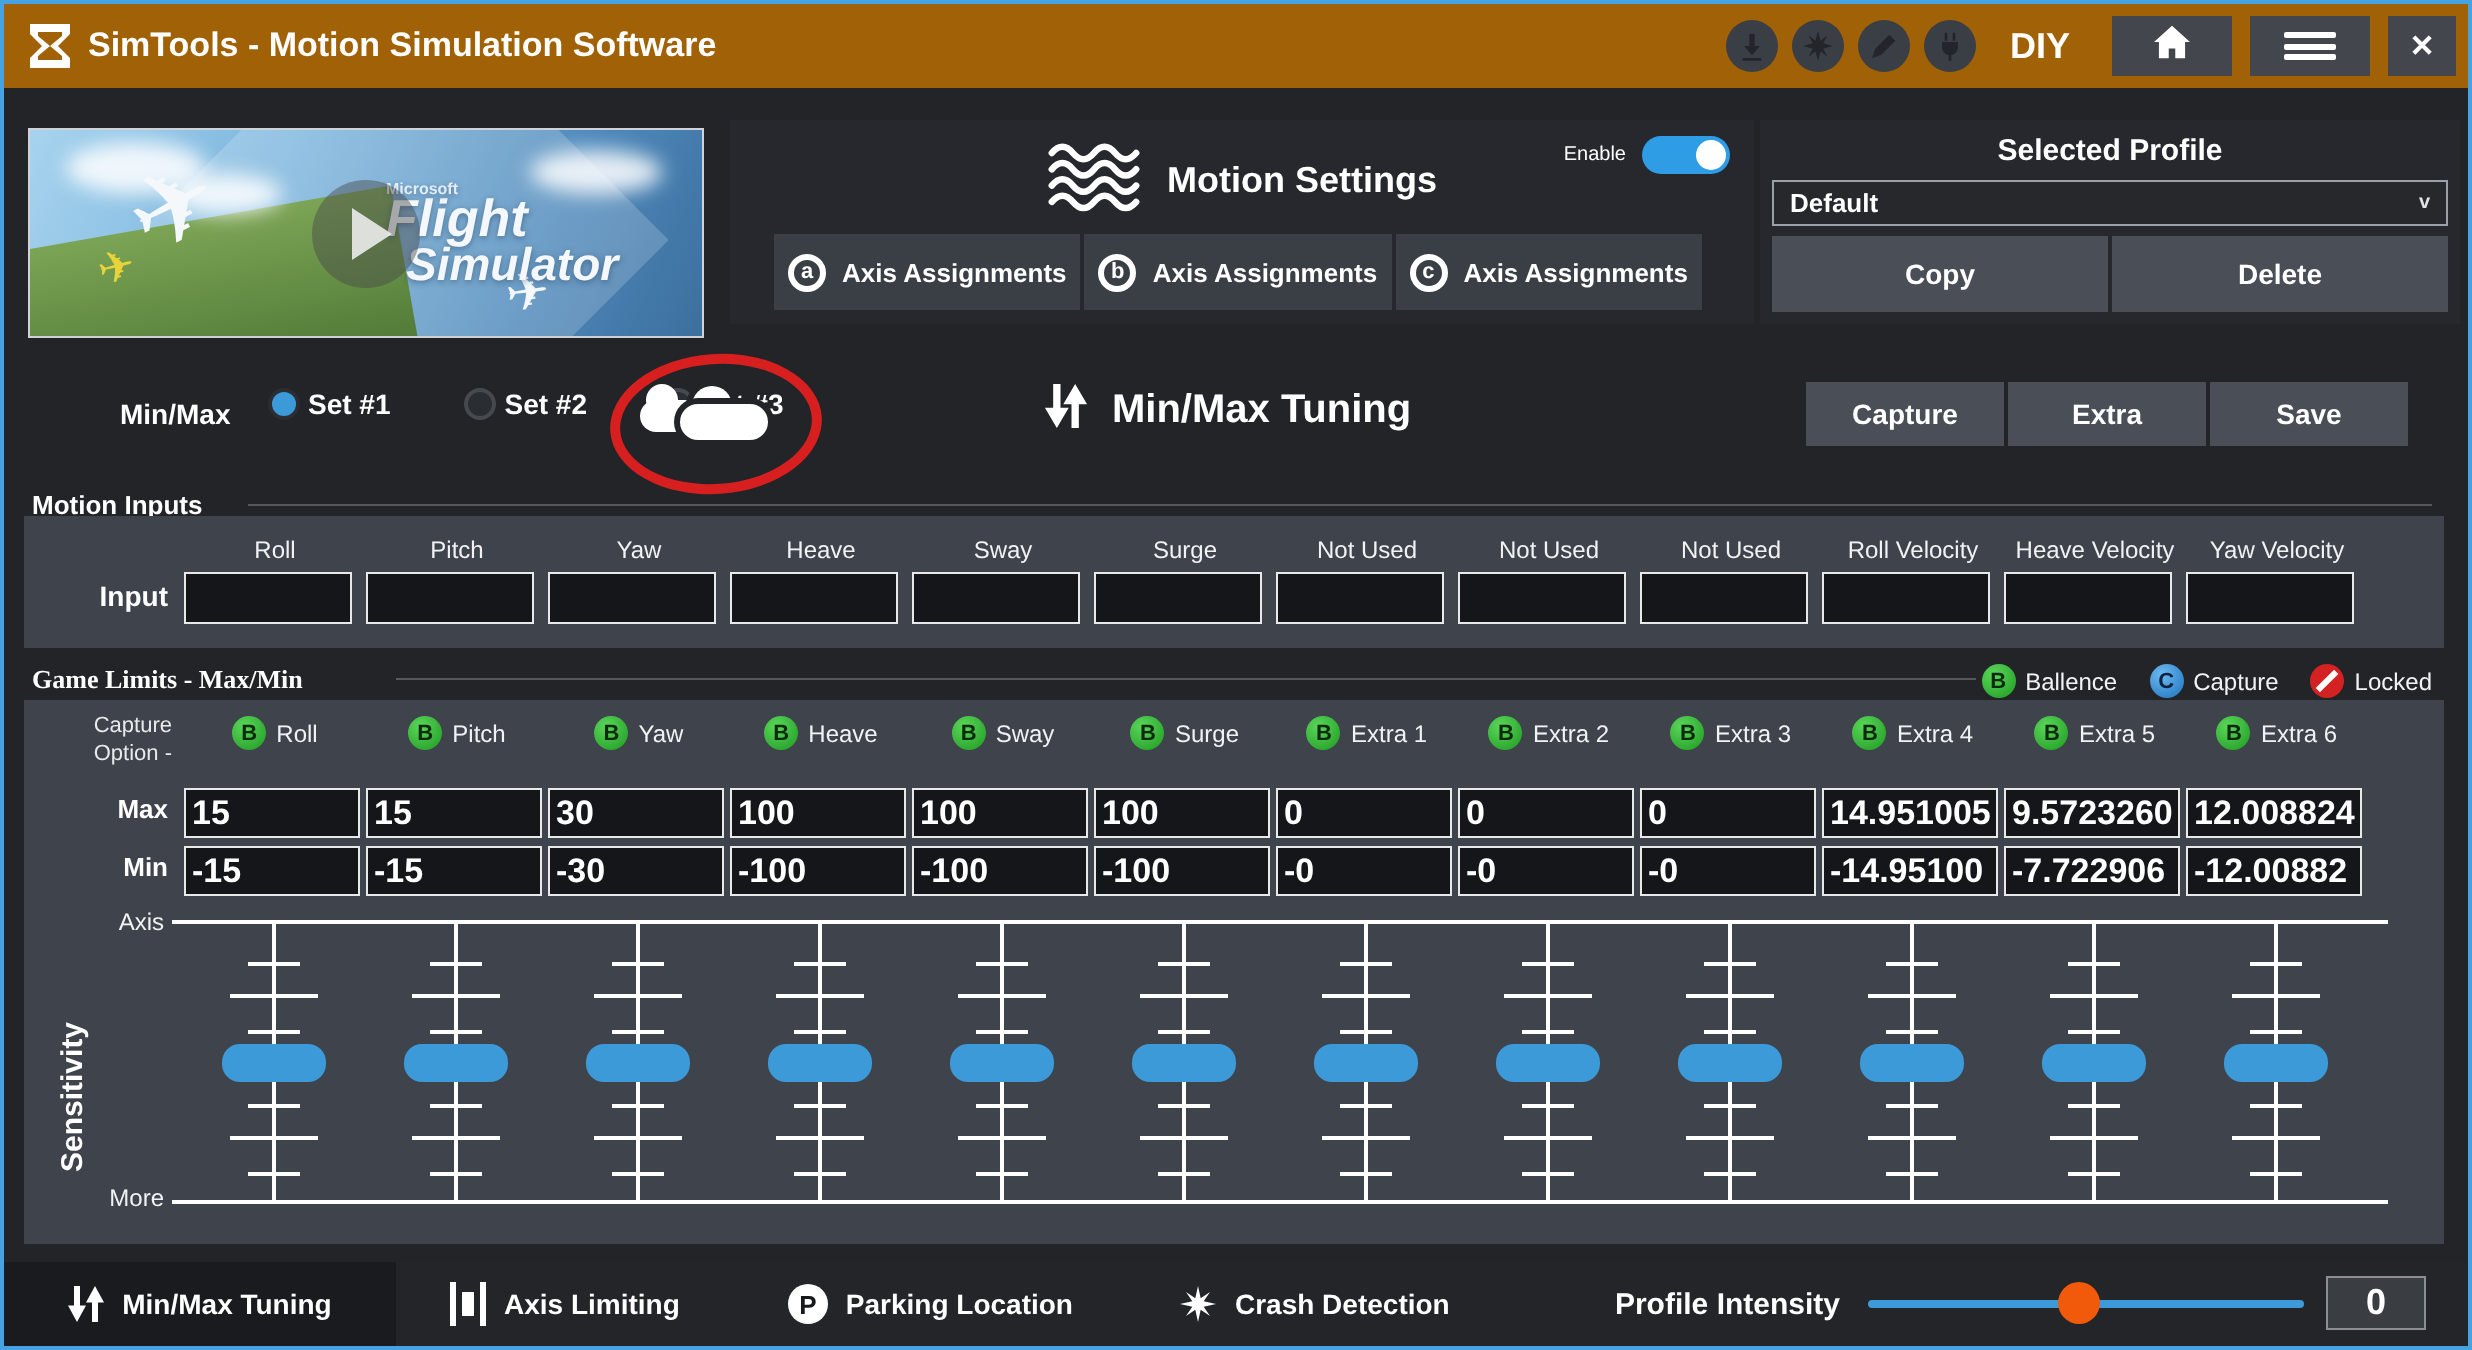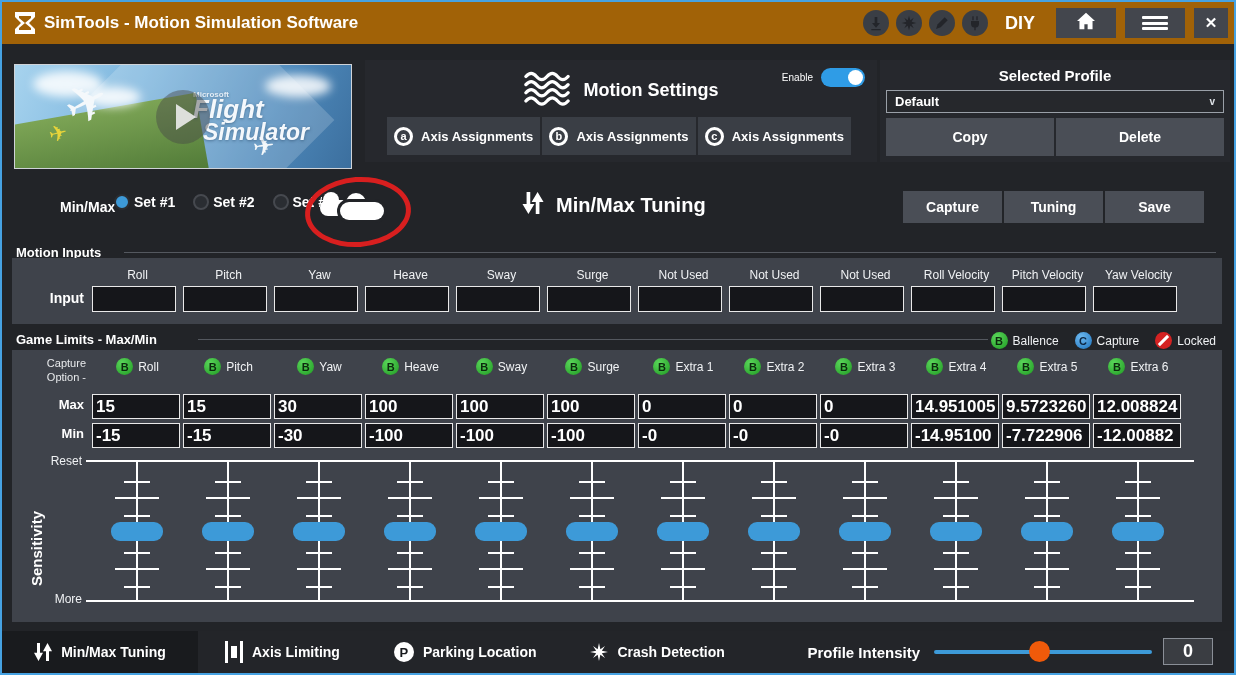--- a/index.html
+++ b/index.html
@@ -55,21 +55,21 @@
   .sp-title{text-align:center;font-size:15px;font-weight:bold;margin-top:7px;}
   .sp-select{position:absolute;left:6px;right:6px;top:30px;height:23px;background:#26282c;border:1px solid #9aa0a8;
              display:flex;align-items:center;font-size:13px;font-weight:bold;padding:0 8px;box-sizing:border-box;}
   .sp-select .chev{margin-left:auto;font-size:10px;color:#dfe3e8;}
   .sp-btns{position:absolute;left:6px;right:6px;top:58px;height:38px;display:flex;gap:2px;}
   .btn{background:#4a4e56;color:#fff;font-weight:bold;font-size:14px;display:flex;align-items:center;justify-content:center;}
   .profile-btn{flex:1;}
   
   .tuning-row{position:absolute;left:0;top:176px;width:100%;height:62px;}
   .mm-label{position:absolute;left:58px;top:21px;font-size:14px;font-weight:bold;}
-  .radio-sets{position:absolute;left:112px;top:16px;display:flex;gap:18px;}
+  .radio-sets{position:absolute;left:132px;top:16px;display:flex;gap:37px;}
   .radio-wrap{display:flex;align-items:center;gap:4px;}
   .radio{width:16px;height:16px;border-radius:50%;background:#2a2d32;border:2px solid #46494f;box-sizing:border-box;}
   .radio.sel{background:#3d9ad8;border-color:#2a2d32;}
   .radio-label{font-size:14px;font-weight:bold;}
   .clouds{position:absolute;left:318px;top:188px;width:64px;height:34px;}
   .cl{position:absolute;background:#fff;border-radius:12px;}
   .cl.c1{left:0;top:10px;width:30px;height:16px;}
   .cl.c1b{left:3px;top:2px;width:16px;height:16px;border-radius:50%;}
   .cl.c2{left:20px;top:12px;width:44px;height:18px;box-shadow:0 0 0 3px #222428;}
   .cl.c2b{left:26px;top:3px;width:20px;height:20px;border-radius:50%;box-shadow:0 0 0 3px #222428;}
@@ -278,21 +278,21 @@
       <span>
         <svg width="22" height="26" viewBox="0 0 24 26">
             <path fill="#fff" d="M5 1h4v13h4.5L7 25 .5 14H5z"></path>
             <path fill="#fff" d="M17 25h-4V12H8.5L15 1l6.5 11H17z" transform="translate(2,0)"></path>
           </svg>
       </span>
       <span class="txt">Min/Max Tuning</span>
     </div>
     <div class="tuning-btns" id="tuning-btns">
         <div class="btn tuning-btn">Capture</div>
-        <div class="btn tuning-btn">Tuning</div>
+        <div class="btn tuning-btn">Extra</div>
         <div class="btn tuning-btn">Save</div>
       </div>
   </div>
   <div class="clouds">
     <span class="cl c1"></span>
       <span class="cl c1b"></span>
     <span class="cl c2b"></span>
       <span class="cl c2"></span>
   </div>
   <div class="annot-ellipse"></div>
@@ -304,41 +304,41 @@
         <div class="col-h">Roll</div>
         <div class="col-h">Pitch</div>
         <div class="col-h">Yaw</div>
         <div class="col-h">Heave</div>
         <div class="col-h">Sway</div>
         <div class="col-h">Surge</div>
         <div class="col-h">Not Used</div>
         <div class="col-h">Not Used</div>
         <div class="col-h">Not Used</div>
         <div class="col-h">Roll Velocity</div>
-        <div class="col-h">Pitch Velocity</div>
+        <div class="col-h">Heave Velocity</div>
         <div class="col-h">Yaw Velocity</div>
       </div>
     <span class="mi-row-label">Input</span>
     <div class="mi-boxes" id="mi-boxes">
         <div class="input-box"></div>
         <div class="input-box"></div>
         <div class="input-box"></div>
         <div class="input-box"></div>
         <div class="input-box"></div>
         <div class="input-box"></div>
         <div class="input-box"></div>
         <div class="input-box"></div>
         <div class="input-box"></div>
         <div class="input-box"></div>
         <div class="input-box"></div>
         <div class="input-box"></div>
       </div>
   </div>
 
-  <span class="sec-title" style="left:14px;top:330px;">Game Limits - Max/Min</span>
+  <span class="sec-title" style="left:14px;top:330px;font-family:Liberation Serif, serif;">Game Limits - Max/Min</span>
   <div class="group-line" style="left:196px;top:337px;width:790px;"></div>
   <div class="legend" id="legend">
       <span class="legend-item">
         <span class="badge badge-b">B</span>
         <span>Ballence</span>
       </span>
       <span class="legend-item">
         <span class="badge badge-c">C</span>
         <span>Capture</span>
       </span>
@@ -427,21 +427,21 @@
         <div class="value-box">-100</div>
         <div class="value-box">-0</div>
         <div class="value-box">-0</div>
         <div class="value-box">-0</div>
         <div class="value-box">-14.95100</div>
         <div class="value-box">-7.722906</div>
         <div class="value-box">-12.00882</div>
       </div>
 
     <div class="sens-zone">
-      <span class="sens-less">Reset</span>
+      <span class="sens-less">Axis</span>
       <div class="sens-line" style="top:6px;"></div>
       <span class="sens-vert">Sensitivity</span>
       <div class="sliders" id="sliders">
           <div class="slider-cell">
             <div class="s-track"></div>
             <div class="s-tick" style="top: 21px; width: 26px; left: 32px;"></div>
             <div class="s-tick" style="top: 37px; width: 44px; left: 23px;"></div>
             <div class="s-tick" style="top: 55px; width: 26px; left: 32px;"></div>
             <div class="s-tick" style="top: 92px; width: 26px; left: 32px;"></div>
             <div class="s-tick" style="top: 108px; width: 44px; left: 23px;"></div>

